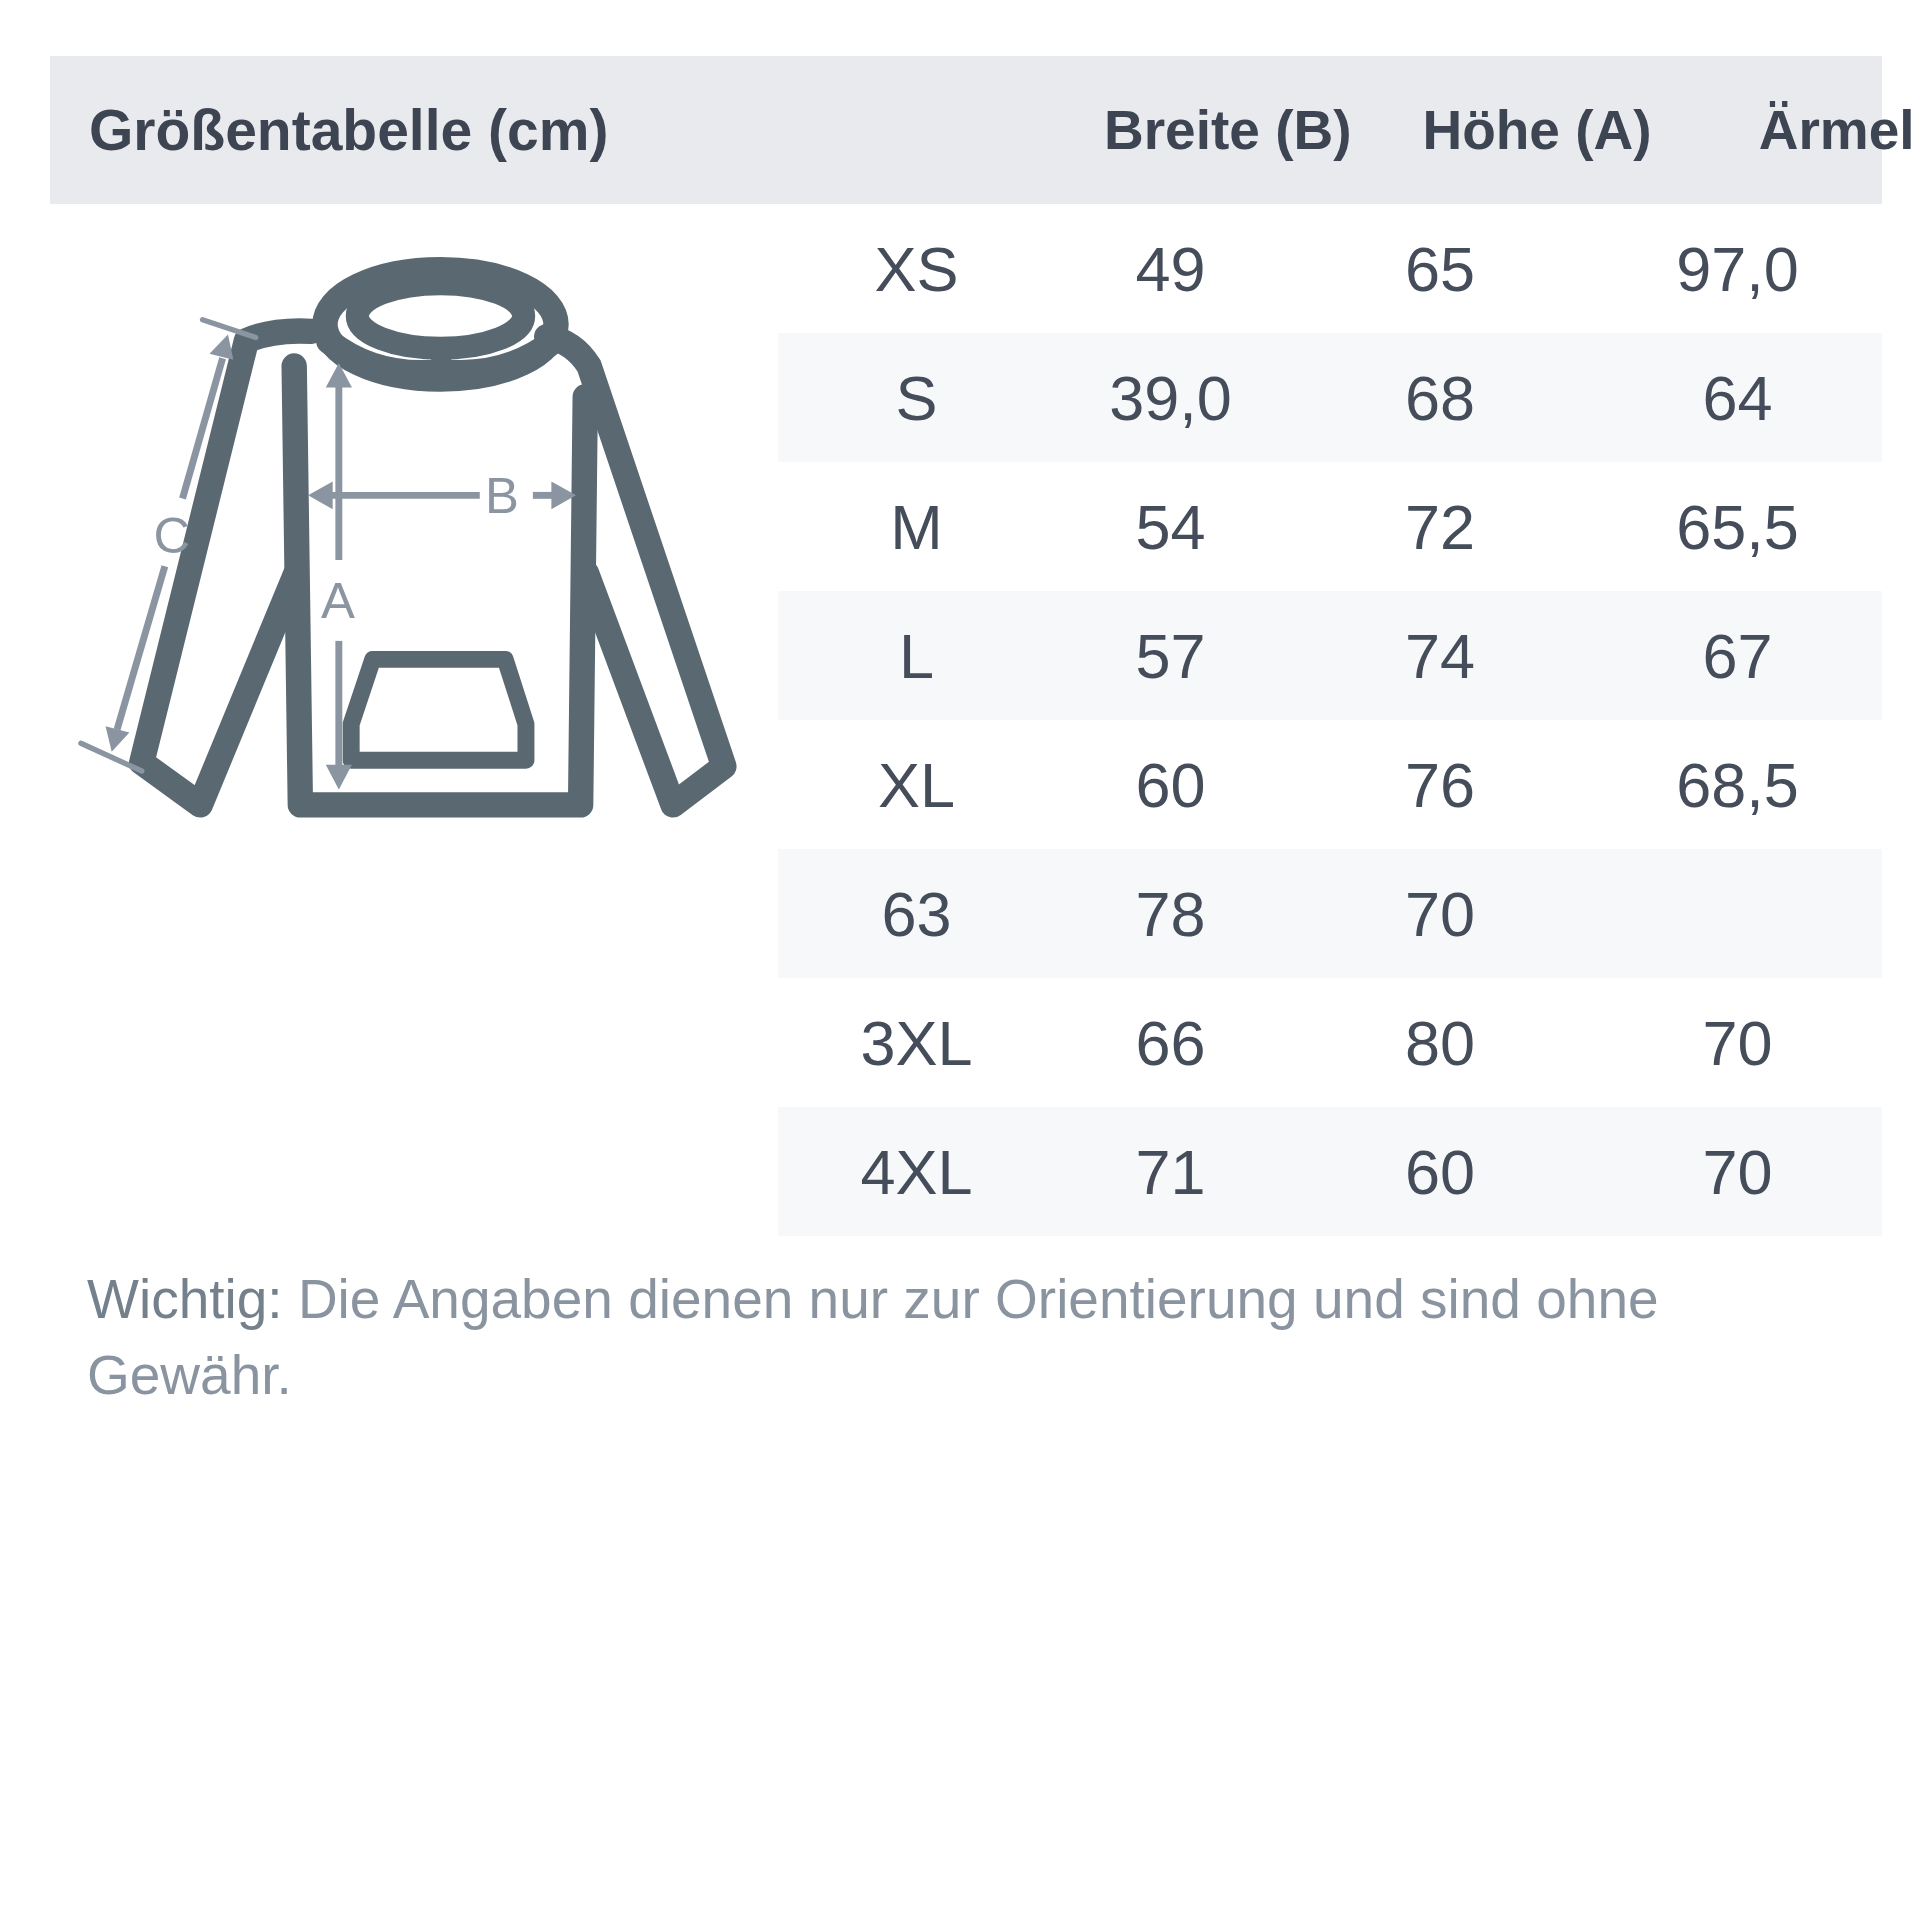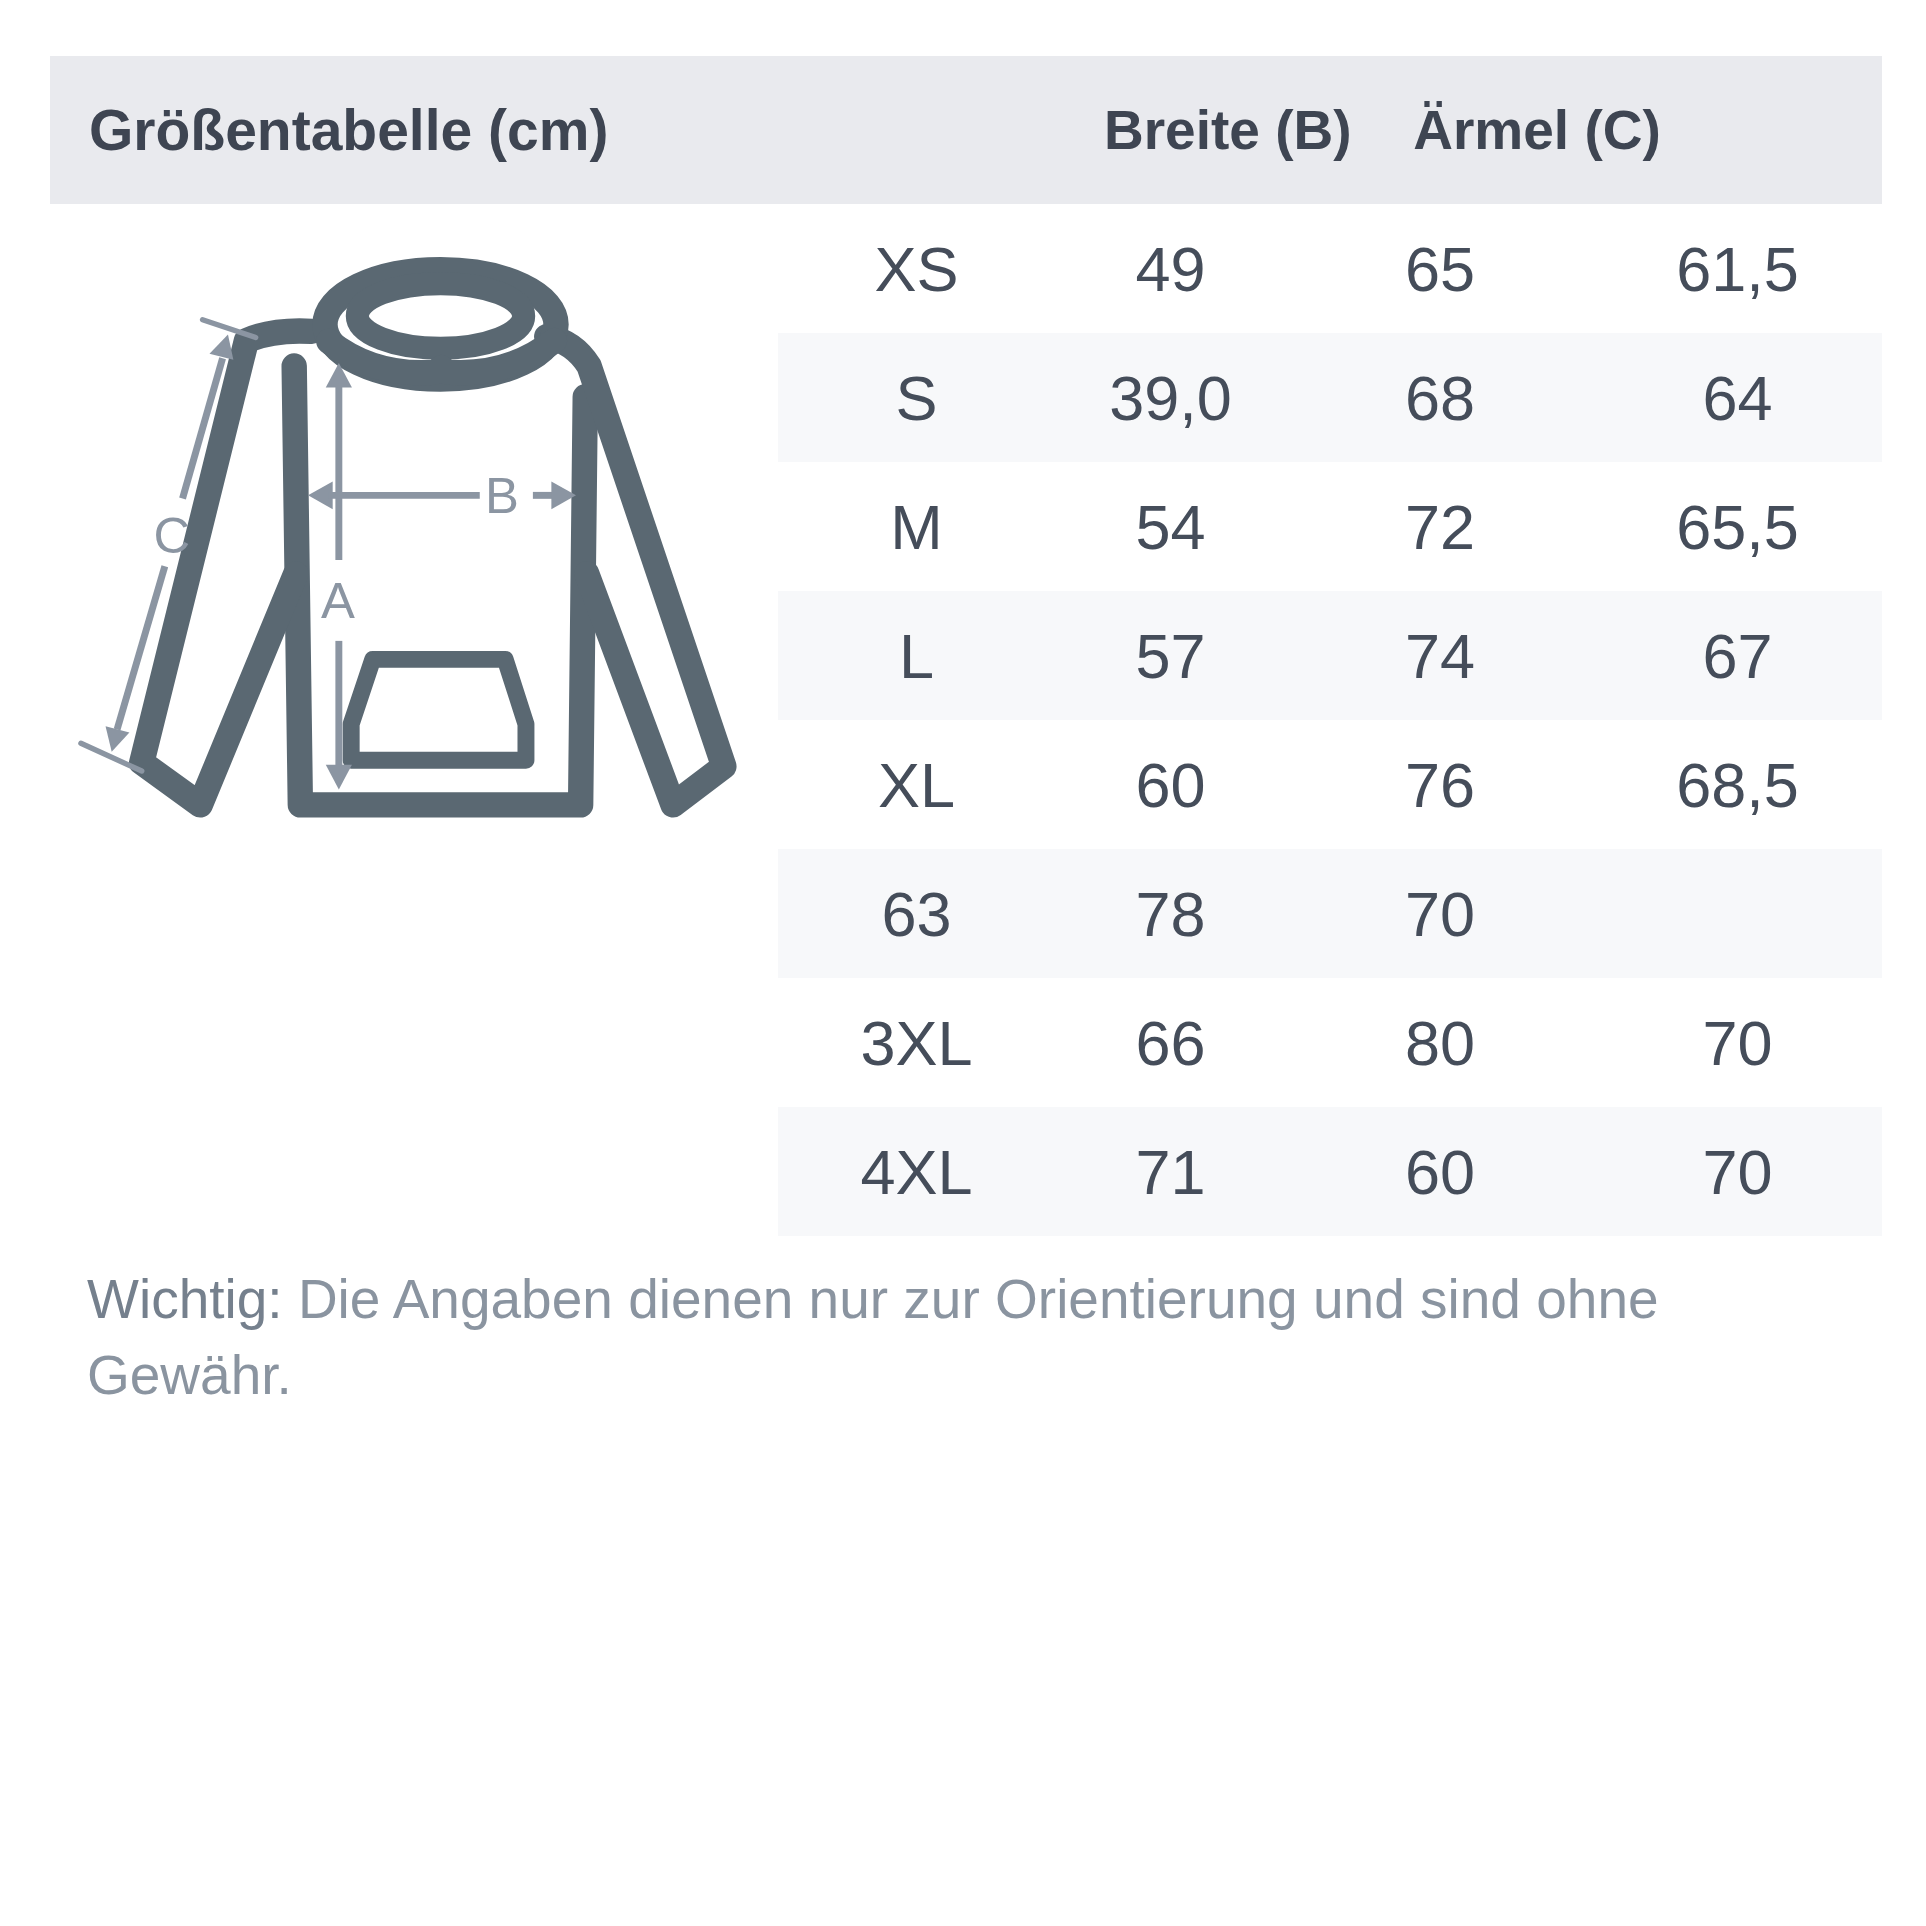--- a/index.html
+++ b/index.html
@@ -44,20 +44,21 @@
   .note b{font-weight:400;color:var(--note_prefix);}
 </style>
 </head>
 <body>
 
 <div class="page">
 
   <header class="band">
     <div class="band-title">Größentabelle (cm)</div>
     <div class="band-col">Breite (B)</div>
+    <div class="band-col">Höhe (A)</div>
     <div class="band-col">Ärmel (C)</div>
   </header>
 
   <svg class="hoodie-svg" viewBox="0 0 950 800" aria-hidden="true">
 
     <g>
       <path class="hood-stroke" d="M 322 200 L 330 770 L 694 770 L 700 240"></path>
       <path class="hood-stroke" d="M 345 155 Q 295 152 260 167 L 124 715 L 200 770 L 324 470"></path>
       <path class="hood-stroke" d="M 650 162 Q 685 168 705 200 L 880 720 L 814 770 L 702 470"></path>
 
@@ -93,21 +94,21 @@
       <path class="arrow-stroke" d="M 154 460 L 92 672"></path>
       <path class="arrow-head" d="M 85 701 L 108 676 L 77 668 Z"></path>
     </g>
   </svg>
 
   <section class="size-table">
       <div class="trow">
         <div class="cell">XS</div>
         <div class="cell">49</div>
         <div class="cell">65</div>
-        <div class="cell">61,5</div>
+        <div class="cell">97,0</div>
       </div>
       <div class="trow stripe">
         <div class="cell">S</div>
         <div class="cell">39,0</div>
         <div class="cell">68</div>
         <div class="cell">64</div>
       </div>
       <div class="trow">
         <div class="cell">M</div>
         <div class="cell">54</div>

